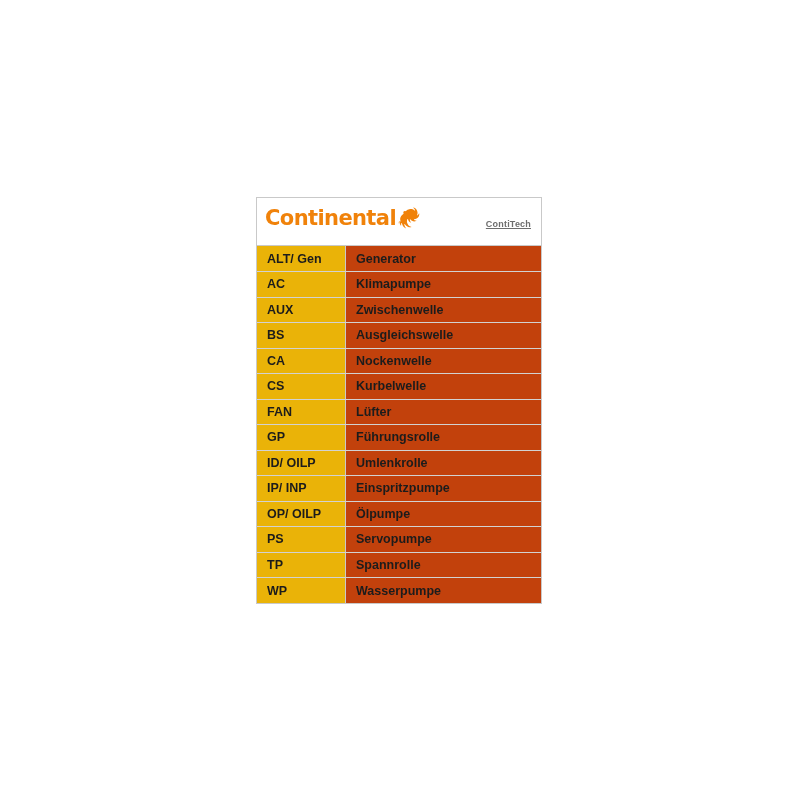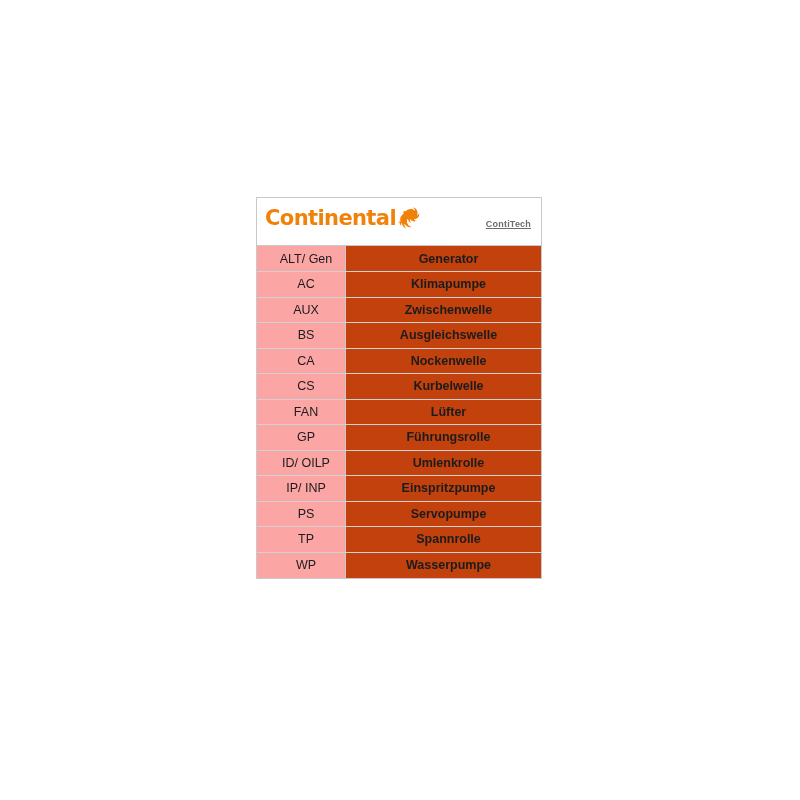--- a/index.html
+++ b/index.html
@@ -10,21 +10,20 @@
     width: 800px;
     height: 800px;
     background: #ffffff;
     font-family: "Liberation Sans", sans-serif;
     overflow: hidden;
   }
   .page {
     position: relative;
     width: 800px;
     height: 800px;
-    text-align: center;
   }
   .card {
     position: absolute;
     left: 256px;
     top: 197px;
     width: 286px;
     background: #ffffff;
     border: 1px solid #c9c9c9;
     box-sizing: border-box;
   }
@@ -82,22 +81,22 @@
     border-bottom: 1px solid #d2d2d2;
     vertical-align: middle;
     white-space: nowrap;
     overflow: hidden;
   }
   table.abbr-table tr:last-child td {
     border-bottom: none;
   }
   td.abbr {
     width: 78px;
-    background: #fca5a5;
-    font-weight: normal;
+    background: #eab308;
+    font-weight: bold;
     border-right: 1px solid #c9c9c9;
   }
   td.term {
     background: #c2410c;
     font-weight: bold;
   }
 </style>
 </head>
 <body>
 
@@ -153,20 +152,24 @@
         </tr>
         <tr>
           <td class="abbr">ID/ OILP</td>
           <td class="term">Umlenkrolle</td>
         </tr>
         <tr>
           <td class="abbr">IP/ INP</td>
           <td class="term">Einspritzpumpe</td>
         </tr>
         <tr>
+          <td class="abbr">OP/ OILP</td>
+          <td class="term">Ölpumpe</td>
+        </tr>
+        <tr>
           <td class="abbr">PS</td>
           <td class="term">Servopumpe</td>
         </tr>
         <tr>
           <td class="abbr">TP</td>
           <td class="term">Spannrolle</td>
         </tr>
         <tr>
           <td class="abbr">WP</td>
           <td class="term">Wasserpumpe</td>

